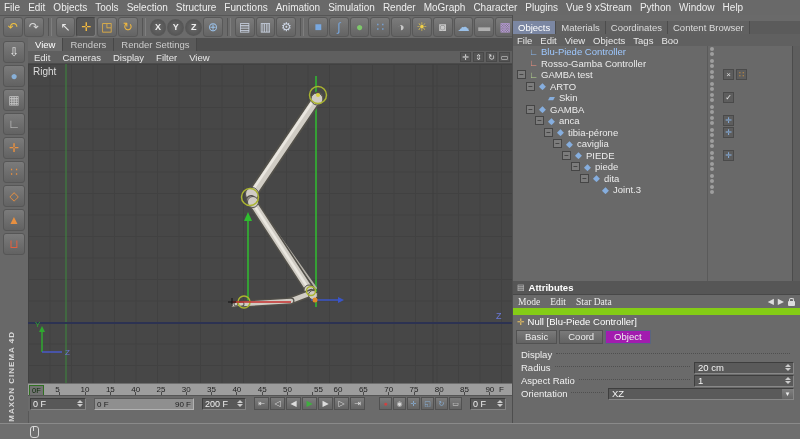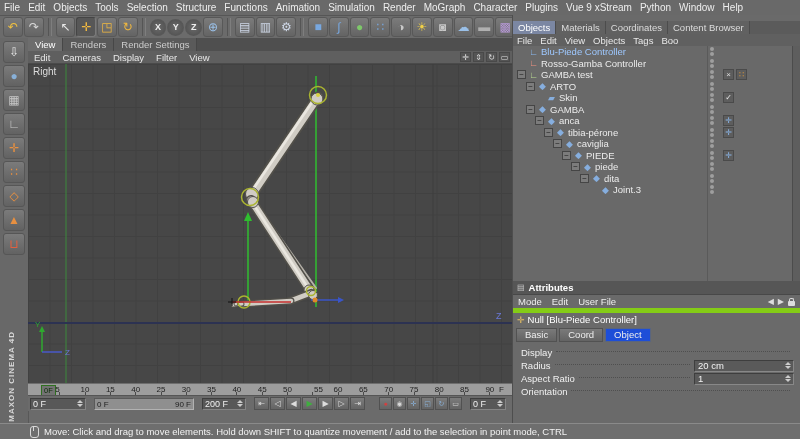--- a/index.html
+++ b/index.html
@@ -27,21 +27,21 @@
   .vp-menu-item{padding:0 6px;}
   #vp-corner{margin-left:auto;display:flex;gap:2px;padding-right:2px;}
   .corner-icon{width:11px;height:10px;font-size:8px;color:#dddddd;display:flex;align-items:center;justify-content:center;background:#555555;border:1px solid #494949;box-sizing:border-box;}
   #canvas{position:relative;height:319px;background-color:#474747;background-image:linear-gradient(#414141 1px,transparent 1px),linear-gradient(90deg,#414141 1px,transparent 1px);background-size:21.5px 21.5px;overflow:hidden;}
   #view-label{position:absolute;top:2px;left:5px;font-size:10px;color:#dcdcdc;z-index:2;}
   #canvas svg{position:absolute;left:0;top:0;}
   
   #ruler{position:relative;height:13px;background:#9d9d9d;border-top:1px solid #6e6e6e;border-bottom:1px solid #555555;font-size:8px;color:#222222;overflow:hidden;box-sizing:border-box;}
   .tick{position:absolute;top:1px;}
   .tickmark{position:absolute;bottom:0;width:1px;height:3px;background:#4a4a4a;}
-  .ruler-marker{position:absolute;left:1px;top:1px;width:13px;height:9px;background:#737373;border:1px solid #2f7020;font-size:7.5px;color:#0c2c08;display:flex;align-items:center;justify-content:center;margin-left:12px;}
+  .ruler-marker{position:absolute;left:1px;top:1px;width:13px;height:9px;background:#737373;border:1px solid #2f7020;font-size:7.5px;color:#0c2c08;display:flex;align-items:center;justify-content:center;}
   .ruler-unit{position:absolute;top:1px;}
   
   #transport{height:15px;display:flex;align-items:center;gap:8px;padding-left:2px;background:#6b6b6b;overflow:hidden;}
   .t-field{height:12px;background:#585858;border:1px solid;border-color:#3e3e3e #858585 #858585 #3e3e3e;color:#f0f0f0;font-size:9px;display:flex;align-items:center;padding:0 2px;box-sizing:border-box;flex:none;}
   .t-field .val{flex:1;white-space:nowrap;}
   .spin{display:flex;flex-direction:column;gap:1px;margin-left:2px;}
   .spin i{width:0;height:0;border-left:3px solid transparent;border-right:3px solid transparent;display:block;}
   .spin .up{border-bottom:3px solid #cccccc;}
   .spin .down{border-top:3px solid #cccccc;}
   .t-slider{position:relative;width:100px;height:12px;background:#8f8f8f;border:1px solid;border-color:#5a5a5a #b2b2b2 #b2b2b2 #5a5a5a;font-size:8px;color:#1e1e1e;box-sizing:border-box;flex:none;}
@@ -65,30 +65,30 @@
   .expander{width:9px;height:9px;background:#7c7c7c;border:1px solid #454545;font-size:8px;line-height:7px;text-align:center;color:#222222;margin-right:2px;box-sizing:border-box;flex:none;}
   .expander-space{width:11px;flex:none;}
   .obj-icon{width:11px;margin-right:2px;font-size:9px;flex:none;text-align:center;}
   .vis-dots{position:absolute;left:197px;top:1px;display:flex;flex-direction:column;gap:1px;}
   .vis-dots i{width:4px;height:4px;border-radius:50%;background:#9e9e9e;display:block;}
   .tag-icon{position:absolute;top:0;width:11px;height:11px;font-size:8px;display:flex;align-items:center;justify-content:center;background:#5d5d5d;border:1px solid #4a4a4a;box-sizing:border-box;}
   
   #attrs{position:absolute;top:266px;left:0;right:0;height:143px;background:#6a6a6a;}
   .attr-header{height:13px;background:#565656;color:#ffffff;font-size:9.5px;font-weight:bold;display:flex;align-items:center;padding-left:4px;border-bottom:1px solid #484848;gap:4px;}
   .hdr-icon{font-size:8px;font-weight:normal;color:#cccccc;}
-  .attr-menu{height:13px;display:flex;align-items:center;font-size:9.5px;color:#eeeeee;border-bottom:5px solid #84cc16;}
+  .attr-menu{height:13px;display:flex;align-items:center;font-size:9.5px;color:#eeeeee;border-bottom:7px solid #84cc16;font-family:Liberation Serif, serif;}
   .attr-menu-item{padding:0 5px;}
   .attr-menu-icons{margin-left:auto;display:flex;gap:4px;padding-right:5px;font-size:8px;color:#dddddd;align-items:center;}
   .lock-icon{width:7px;height:5px;background:#dddddd;border-radius:1px;position:relative;margin-top:3px;}
   .lock-icon::before{content:"";position:absolute;left:1px;top:-3px;width:3px;height:3px;border:1px solid #dddddd;border-bottom:none;border-radius:2px 2px 0 0;}
   .attr-title{height:13px;display:flex;align-items:center;font-size:9.5px;color:#ffffff;padding-left:4px;gap:3px;}
   .title-icon{color:#e8c060;font-size:9px;}
   .attr-tabs{height:15px;display:flex;gap:2px;padding:1px 3px;align-items:center;}
   .attr-tab{height:12px;padding:0 8px;font-size:9.5px;color:#eeeeee;background:linear-gradient(#7a7a7a,#636363);border:1px solid #525252;display:flex;align-items:center;box-sizing:content-box;}
-  .attr-tab.active{background:#1d4ed8;border-color:#5a657e;}
+  .attr-tab.active{background:#a21caf;border-color:#5a657e;}
   .attr-section{height:12px;background:#5d5d5d;border-top:1px solid #4c4c4c;border-bottom:1px solid #4c4c4c;color:#ffffff;font-size:9px;font-weight:bold;display:flex;align-items:center;padding-left:4px;}
   .attr-rows{padding-top:3px;}
   .attr-row{height:13px;display:flex;align-items:center;padding:0 6px 0 8px;font-size:9.5px;color:#f0f0f0;}
   .attr-label{flex:none;}
   .attr-leader{flex:1;border-bottom:1px dotted #4f4f4f;margin:0 4px 3px 4px;}
   .attr-field{height:12px;background:#5a5a5a;border:1px solid;border-color:#3e3e3e #888888 #888888 #3e3e3e;display:flex;align-items:center;font-size:9.5px;color:#f4f4f4;padding-left:3px;box-sizing:border-box;flex:none;}
   .attr-field.dropdown{width:186px;}
   .attr-field.number{width:100px;}
   .dd-btn{margin-left:auto;width:11px;height:10px;background:linear-gradient(#808080,#666666);display:flex;align-items:center;justify-content:center;font-size:7px;color:#eeeeee;}
   
@@ -478,21 +478,21 @@
     </div>
     <div id="attrs">
       <div class="attr-header">
         <span class="hdr-icon">▤</span>
         <span>Attributes</span>
       </div>
       <div class="attr-menu">
         <span id="attr-menu-items" style="display:flex">
             <span class="attr-menu-item">Mode</span>
             <span class="attr-menu-item">Edit</span>
-            <span class="attr-menu-item">User File</span>
+            <span class="attr-menu-item">Star Data</span>
           </span>
         <span class="attr-menu-icons">
           <span>◀</span>
           <span>▶</span>
           <span class="lock-icon"></span>
         </span>
       </div>
       <div class="attr-title">
         <span class="title-icon">✛</span>
         <span>Null [Blu-Piede Controller]</span>
@@ -525,23 +525,26 @@
               <span>1</span>
               <span class="spin" style="margin-left: auto; margin-right: 2px;">
                 <i class="up"></i>
                 <i class="down"></i>
               </span>
             </div>
           </div>
           <div class="attr-row">
             <span class="attr-label">Orientation</span>
             <span class="attr-leader"></span>
+            <div class="attr-field dropdown">
+              <span>XZ</span>
+              <span class="dd-btn">▾</span>
+            </div>
           </div>
         </div>
     </div>
   </div>
 
   <div id="statusbar">
     <span id="status-icon"></span>
-    <span id="status-text">Move: Click and drag to move elements. Hold down SHIFT to quantize movement / add to the selection in point mode, CTRL</span>
   </div>
 
 </div>
 
 </body></html>

